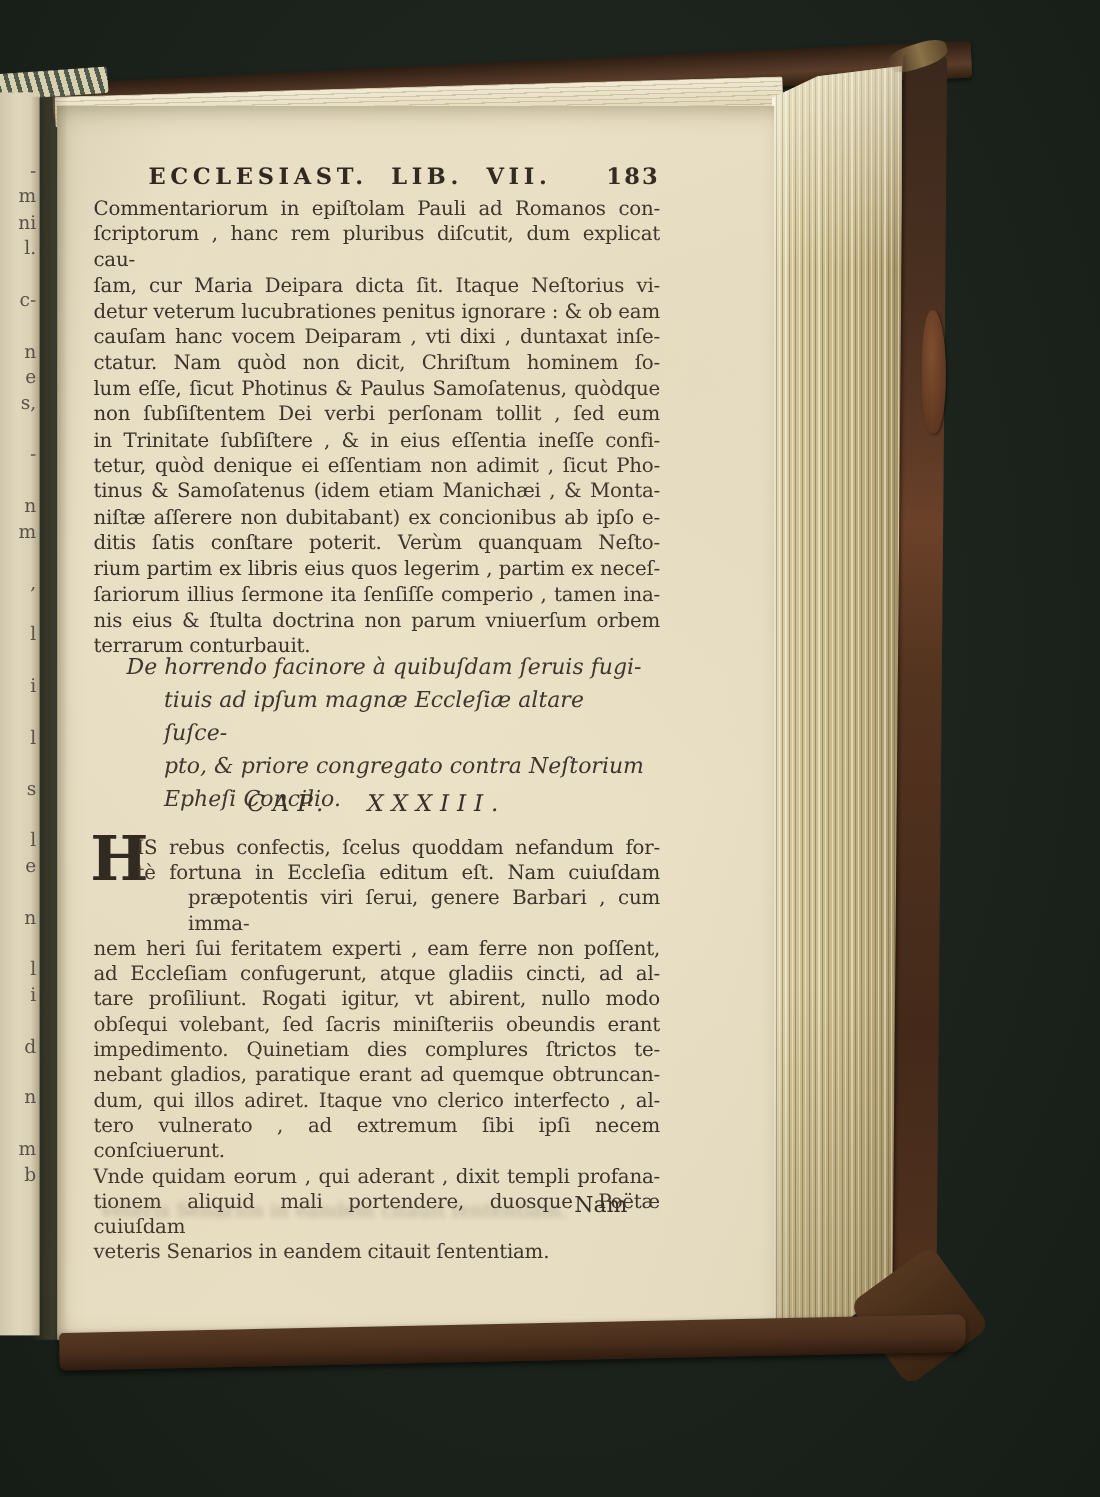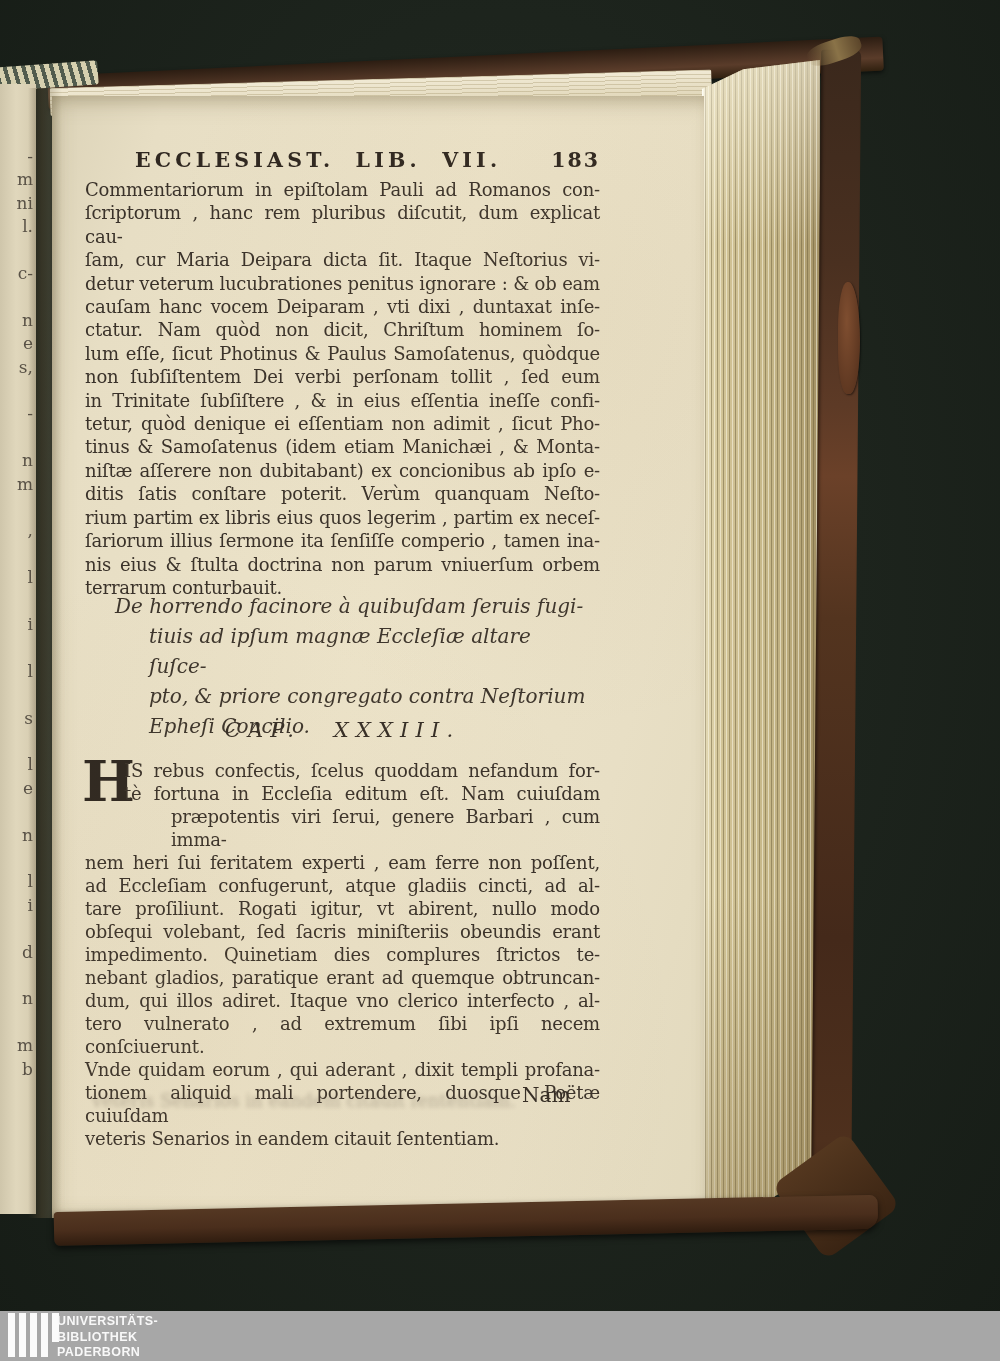--- a/index.html
+++ b/index.html
@@ -218,31 +218,14 @@
       </div>
 
     <div class="ghost-line">veteris Senarios in eandem citauit ſententiam.</div>
 
     <div class="catchword">Nam</div>
   </div>
 
   <div class="gutter-shadow"></div>
   <div class="cover-bottom"></div>
 
-  <div class="watermark-bar">
-    <div class="logo-icon">
-      <span class="bar"></span>
-        <span class="bar"></span>
-        <span class="bar"></span>
-        <span class="bar"></span>
-      <span class="excl">
-          <i></i>
-          <b></b>
-        </span>
-    </div>
-    <div class="logo-text">
-        <div>UNIVERSITÄTS-</div>
-        <div>BIBLIOTHEK</div>
-        <div>PADERBORN</div>
-      </div>
-  </div>
 
 </div>
 
 </body></html>

